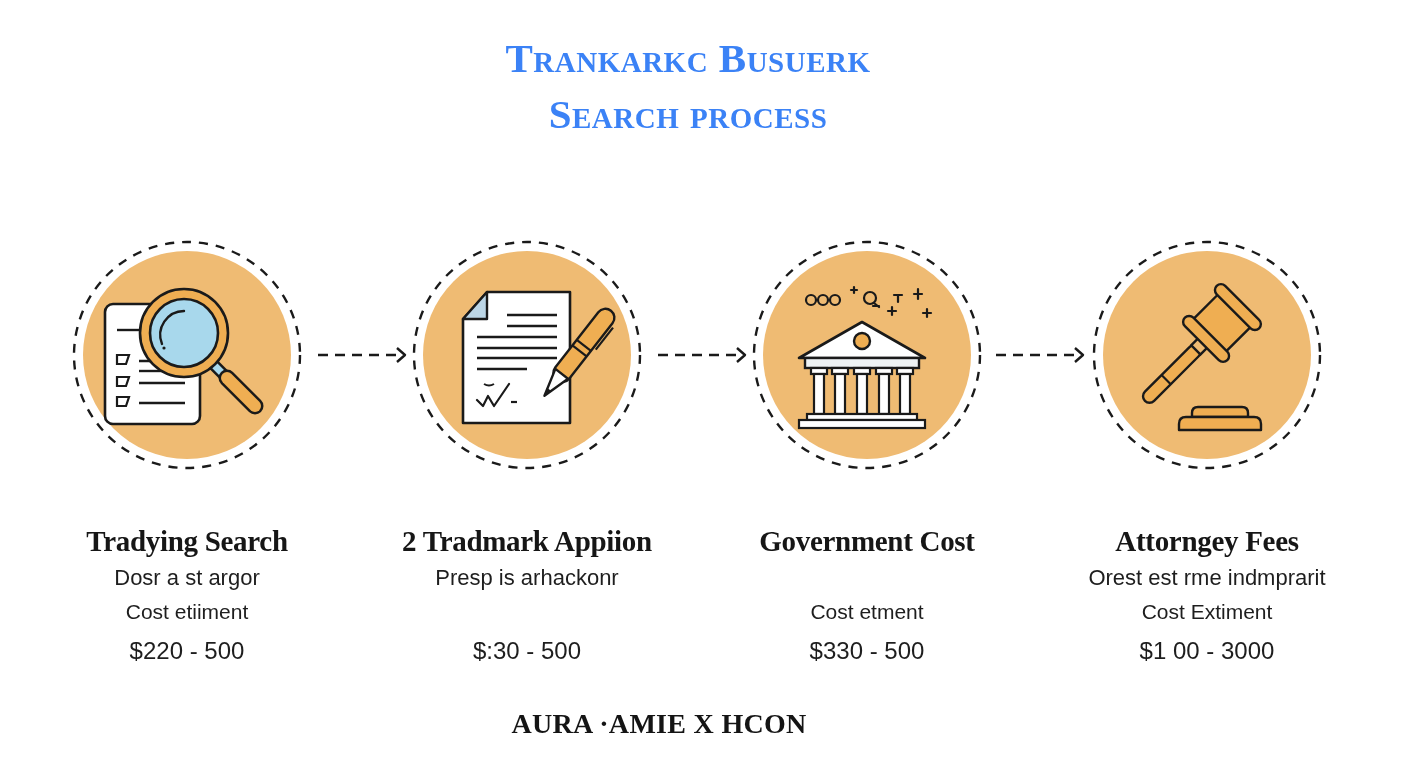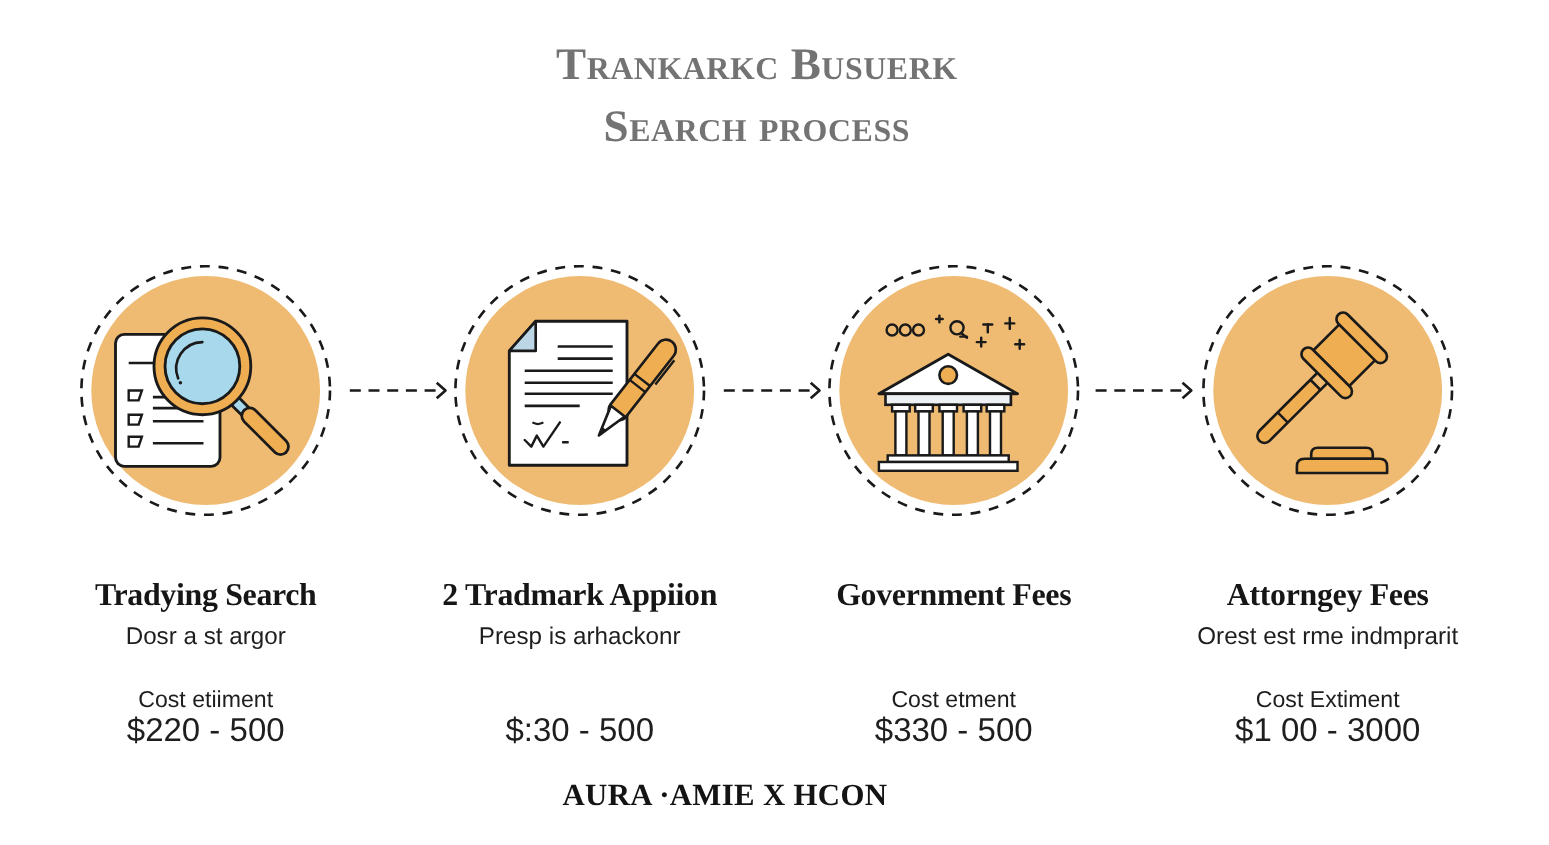--- a/index.html
+++ b/index.html
@@ -16,21 +16,21 @@
     color: #1a1a1a;
   }
   .title {
     position: absolute;
     left: 0;
     width: 1376px;
     text-align: center;
     font-family: "Liberation Serif", "DejaVu Serif", serif;
     font-weight: bold;
     font-variant: small-caps;
-    color: #737373;
+    color: #3b82f6;
     letter-spacing: 0.5px;
   }
   .title.line1 { top: 34px; font-size: 41px; }
   .title.line2 { top: 90px; font-size: 41px; }
 
   .step {
     position: absolute;
     top: 238px;
     width: 340px;
     margin-left: -170px;
@@ -63,27 +63,26 @@
     color: #1e1e1e;
     white-space: nowrap;
   }
   .step-cost-label {
     position: absolute;
     left: 0; right: 0;
     top: 362px;
     font-size: 21px;
     color: #1e1e1e;
     white-space: nowrap;
-    margin-top: 25px;
   }
   .step-cost-value {
     position: absolute;
     left: 0; right: 0;
-    top: 410px;
-    font-size: 30px;
+    top: 399px;
+    font-size: 24px;
     color: #1e1e1e;
     white-space: nowrap;
   }
 
   .arrow {
     position: absolute;
     top: 343px;
     width: 100px;
     height: 24px;
   }
@@ -224,21 +223,21 @@
           <rect x="110" y="136" width="10" height="40"></rect>
         <rect x="129" y="130" width="16" height="6"></rect>
           <rect x="132" y="136" width="10" height="40"></rect>
         <rect x="150" y="130" width="16" height="6"></rect>
           <rect x="153" y="136" width="10" height="40"></rect>
         <rect x="60" y="176" width="110" height="6"></rect>
         <rect x="52" y="182" width="126" height="8"></rect>
       </g>
     </svg>
   </div>
-  <div class="step-title">Government Fees</div>
+  <div class="step-title">Government Cost</div>
   <div class="step-cost-label">Cost etment</div>
   <div class="step-cost-value">$330 - 500</div>
 </div>
 
 <svg class="arrow" style="left:993px;" viewBox="0 0 100 24">
   <line x1="3" y1="12" x2="86" y2="12" stroke="#1a1a1a" stroke-width="2.4" stroke-dasharray="10 7"></line>
   <polyline points="82,5 90,12 82,19" fill="none" stroke="#1a1a1a" stroke-width="2.4" stroke-linejoin="round"></polyline>
 </svg>
 
 <div class="step" style="left:1207px;">

